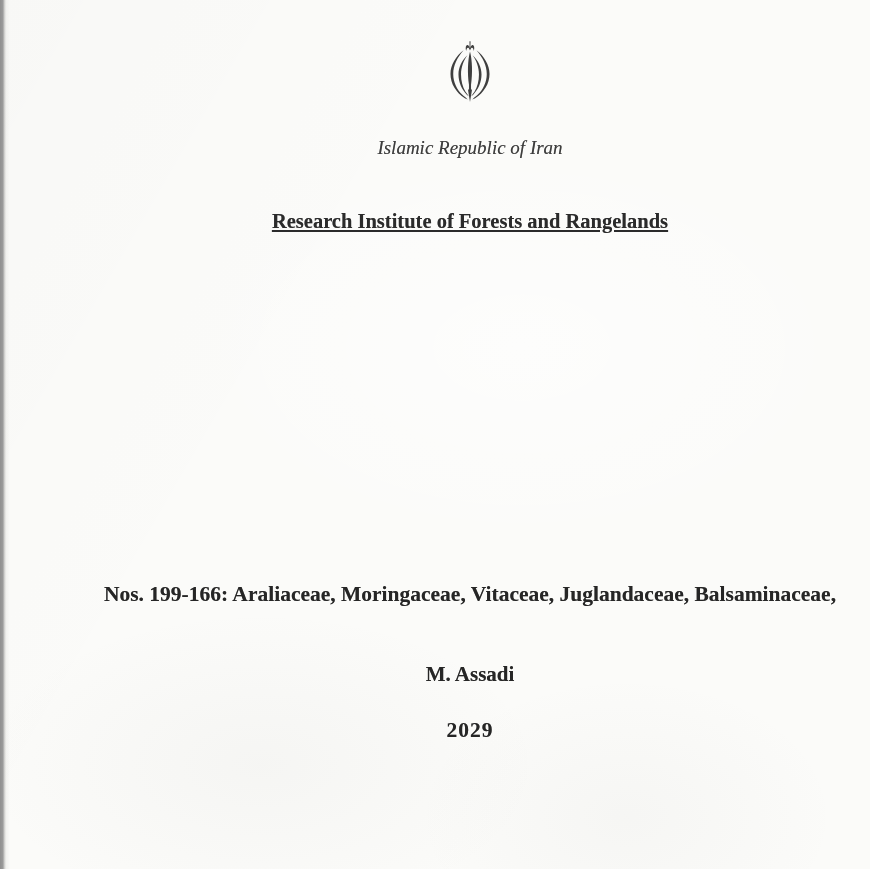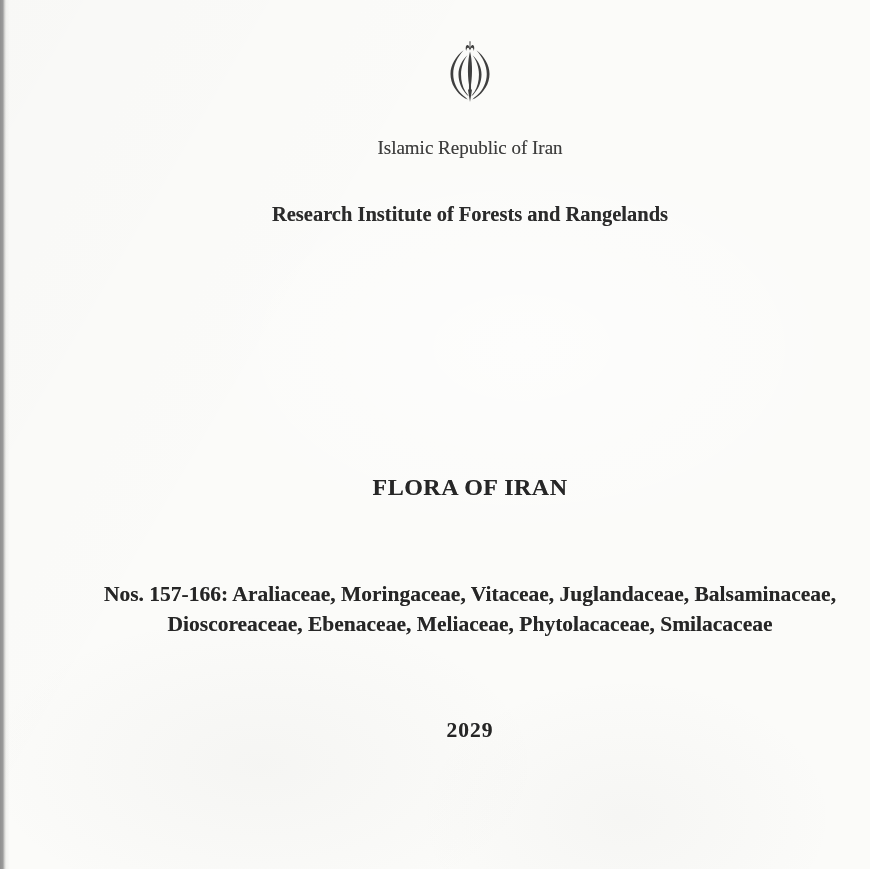--- a/index.html
+++ b/index.html
@@ -42,32 +42,32 @@
   .emblem svg { width: 100%; height: 100%; }
   .line {
     position: absolute;
     left: 70px;
     width: 800px;
     text-align: center;
     white-space: nowrap;
     line-height: 1.2;
     text-shadow: 0 0 0.6px rgba(70,70,70,0.55);
   }
-  .hdr-small  { font-size: 19px;   color: #3d3d3d; }
+  .hdr-small  { font-size: 19px;   color: #3d3d3d; font-style: italic; }
   .hdr-large  { font-size: 20.5px; color: #3a3a3a; }
   .hdr-bold   { font-size: 20.5px; color: #2b2b2b; font-weight: bold; }
   .main-title { font-size: 24px;   color: #262626; font-weight: bold; letter-spacing: 0.5px; }
   .subtitle   { font-size: 21.5px; color: #262626; font-weight: bold; }
   .author     { font-size: 21px;   color: #262626; font-weight: bold; }
   .year       { font-size: 21.5px; color: #262626; font-weight: bold; letter-spacing: 1px; }
 
   .pos-hdr1   { top: 137px; }
   .pos-hdr2   { top: 160px; }
   .pos-hdr3   { top: 184px; }
-  .pos-hdr4   { top: 202px; }
+  .pos-hdr4   { top: 209px; text-decoration: underline; }
   .pos-title  { top: 473px; }
   .pos-sub1   { top: 582px; }
   .pos-sub2   { top: 612px; }
   .pos-author { top: 662px; }
   .pos-year   { top: 718px; }
 </style>
 </head>
 <body>
 
 <div class="page">
@@ -93,22 +93,21 @@
       </g>
     </svg>
   </div>
 
   <div class="line hdr-small pos-hdr1">Islamic Republic of Iran</div>
 
 
 
   <div class="line hdr-bold pos-hdr4">Research Institute of Forests and Rangelands</div>
 
-  <div class="line main-title pos-title">FLORA OF IRAN</div>
 
-  <div class="line subtitle pos-sub1">Nos. 157-166: Araliaceae, Moringaceae, Vitaceae, Juglandaceae, Balsaminaceae,</div>
+  <div class="line subtitle pos-sub1">Nos. 199-166: Araliaceae, Moringaceae, Vitaceae, Juglandaceae, Balsaminaceae,</div>
 
-  <div class="line subtitle pos-sub2">Dioscoreaceae, Ebenaceae, Meliaceae, Phytolacaceae, Smilacaceae</div>
 
+  <div class="line author pos-author">M. Assadi</div>
 
   <div class="line year pos-year">2029</div>
 
 </div>
 
 </body></html>

